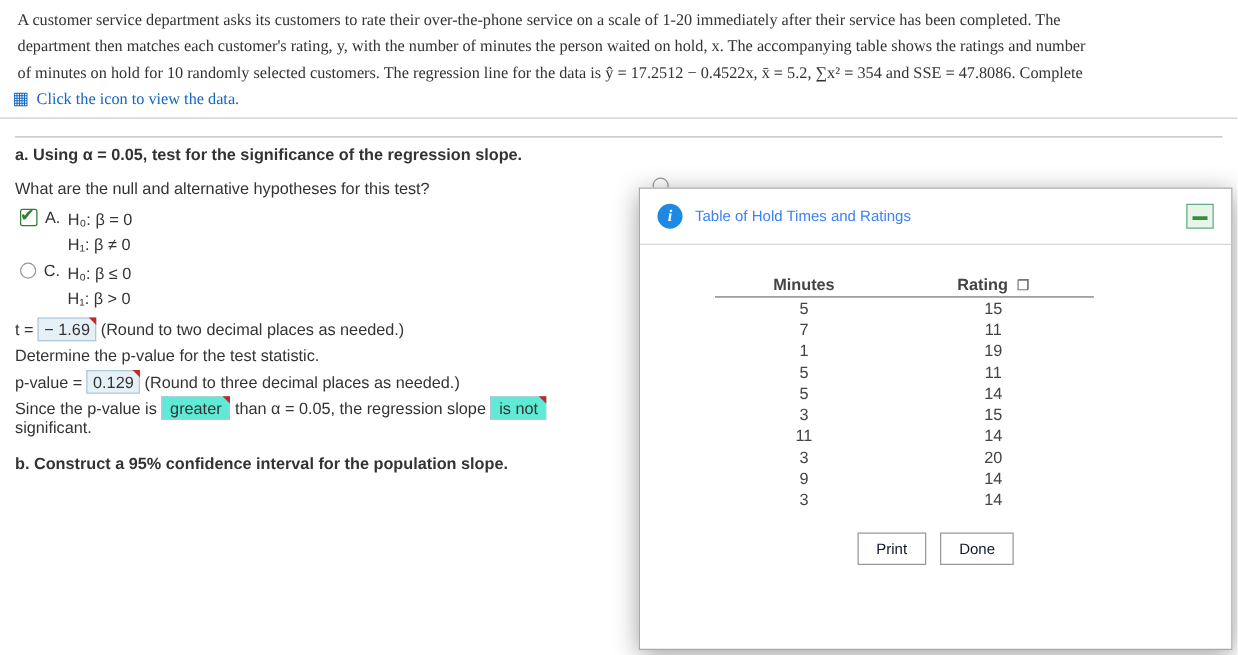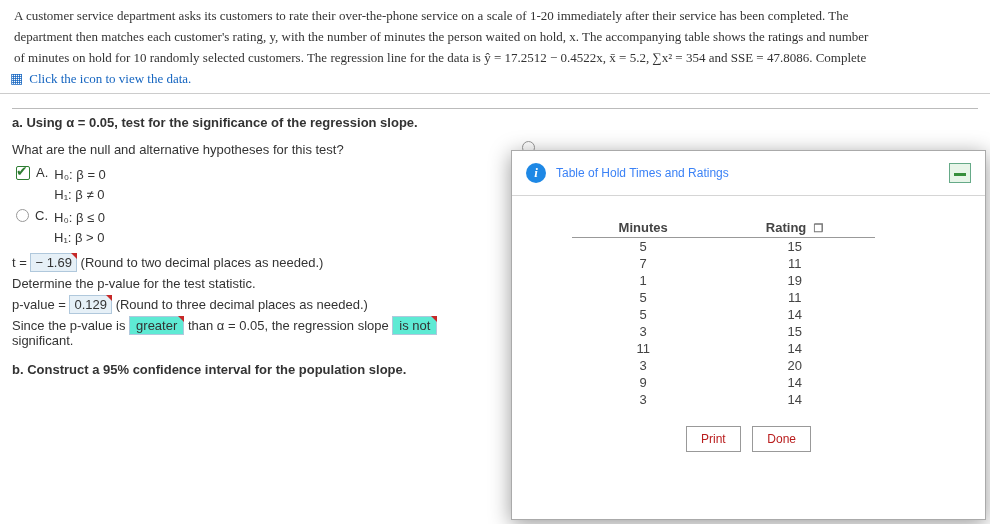--- a/index.html
+++ b/index.html
@@ -29,21 +29,21 @@
   .info-ico { width: 20px; height: 20px; background: #1e88e5; color: #fff; border-radius: 50%; text-align: center; line-height: 20px; font-weight: bold; font-style: italic; font-family: 'Times New Roman', serif; }
   .modal-title { color: #3b82f6; font-size: 12px; }
   .dash-btn { margin-left: auto; width: 22px; height: 20px; border: 1px solid #6a8; background: #e8f5e9; position: relative; }
   .dash-btn::before { content: ""; position: absolute; left: 4px; right: 4px; top: 50%; height: 3px; background: #388e3c; }
   .modal-body { padding: 22px 110px 8px 60px; }
   .data-table { width: 100%; border-collapse: collapse; color: #444; }
   .data-table th { text-align: center; font-weight: bold; border-bottom: 1px solid #999; padding: 2px 8px; }
   .data-table td { text-align: center; padding: 1px 8px; }
   .copy-ico { font-size: 11px; color: #777; }
   .modal-foot { text-align: center; padding: 10px 0; }
-  .btn { background: #fff; border: 1px solid #999; padding: 5px 14px; margin: 0 4px; font-size: 12px; color: #b91c1c; cursor: pointer; }
+  .btn { background: #fff; border: 1px solid #999; padding: 5px 14px; margin: 0 4px; font-size: 12px; color: #0f172a; cursor: pointer; }
   .two-col { display: flex; }
   .leftc { width: 470px; }
   .rightc-pad { margin-left: 40px; display: flex; flex-direction: column; gap: 42px; padding-top: 4px; }
 </style>
 </head>
 <body>
 
 <div class="main-panel">
   <div class="prompt-line">A customer service department asks its customers to rate their over-the-phone service on a scale of 1-20 immediately after their service has been completed. The</div>
   <div class="prompt-line">department then matches each customer's rating, y, with the number of minutes the person waited on hold, x. The accompanying table shows the ratings and number</div>

